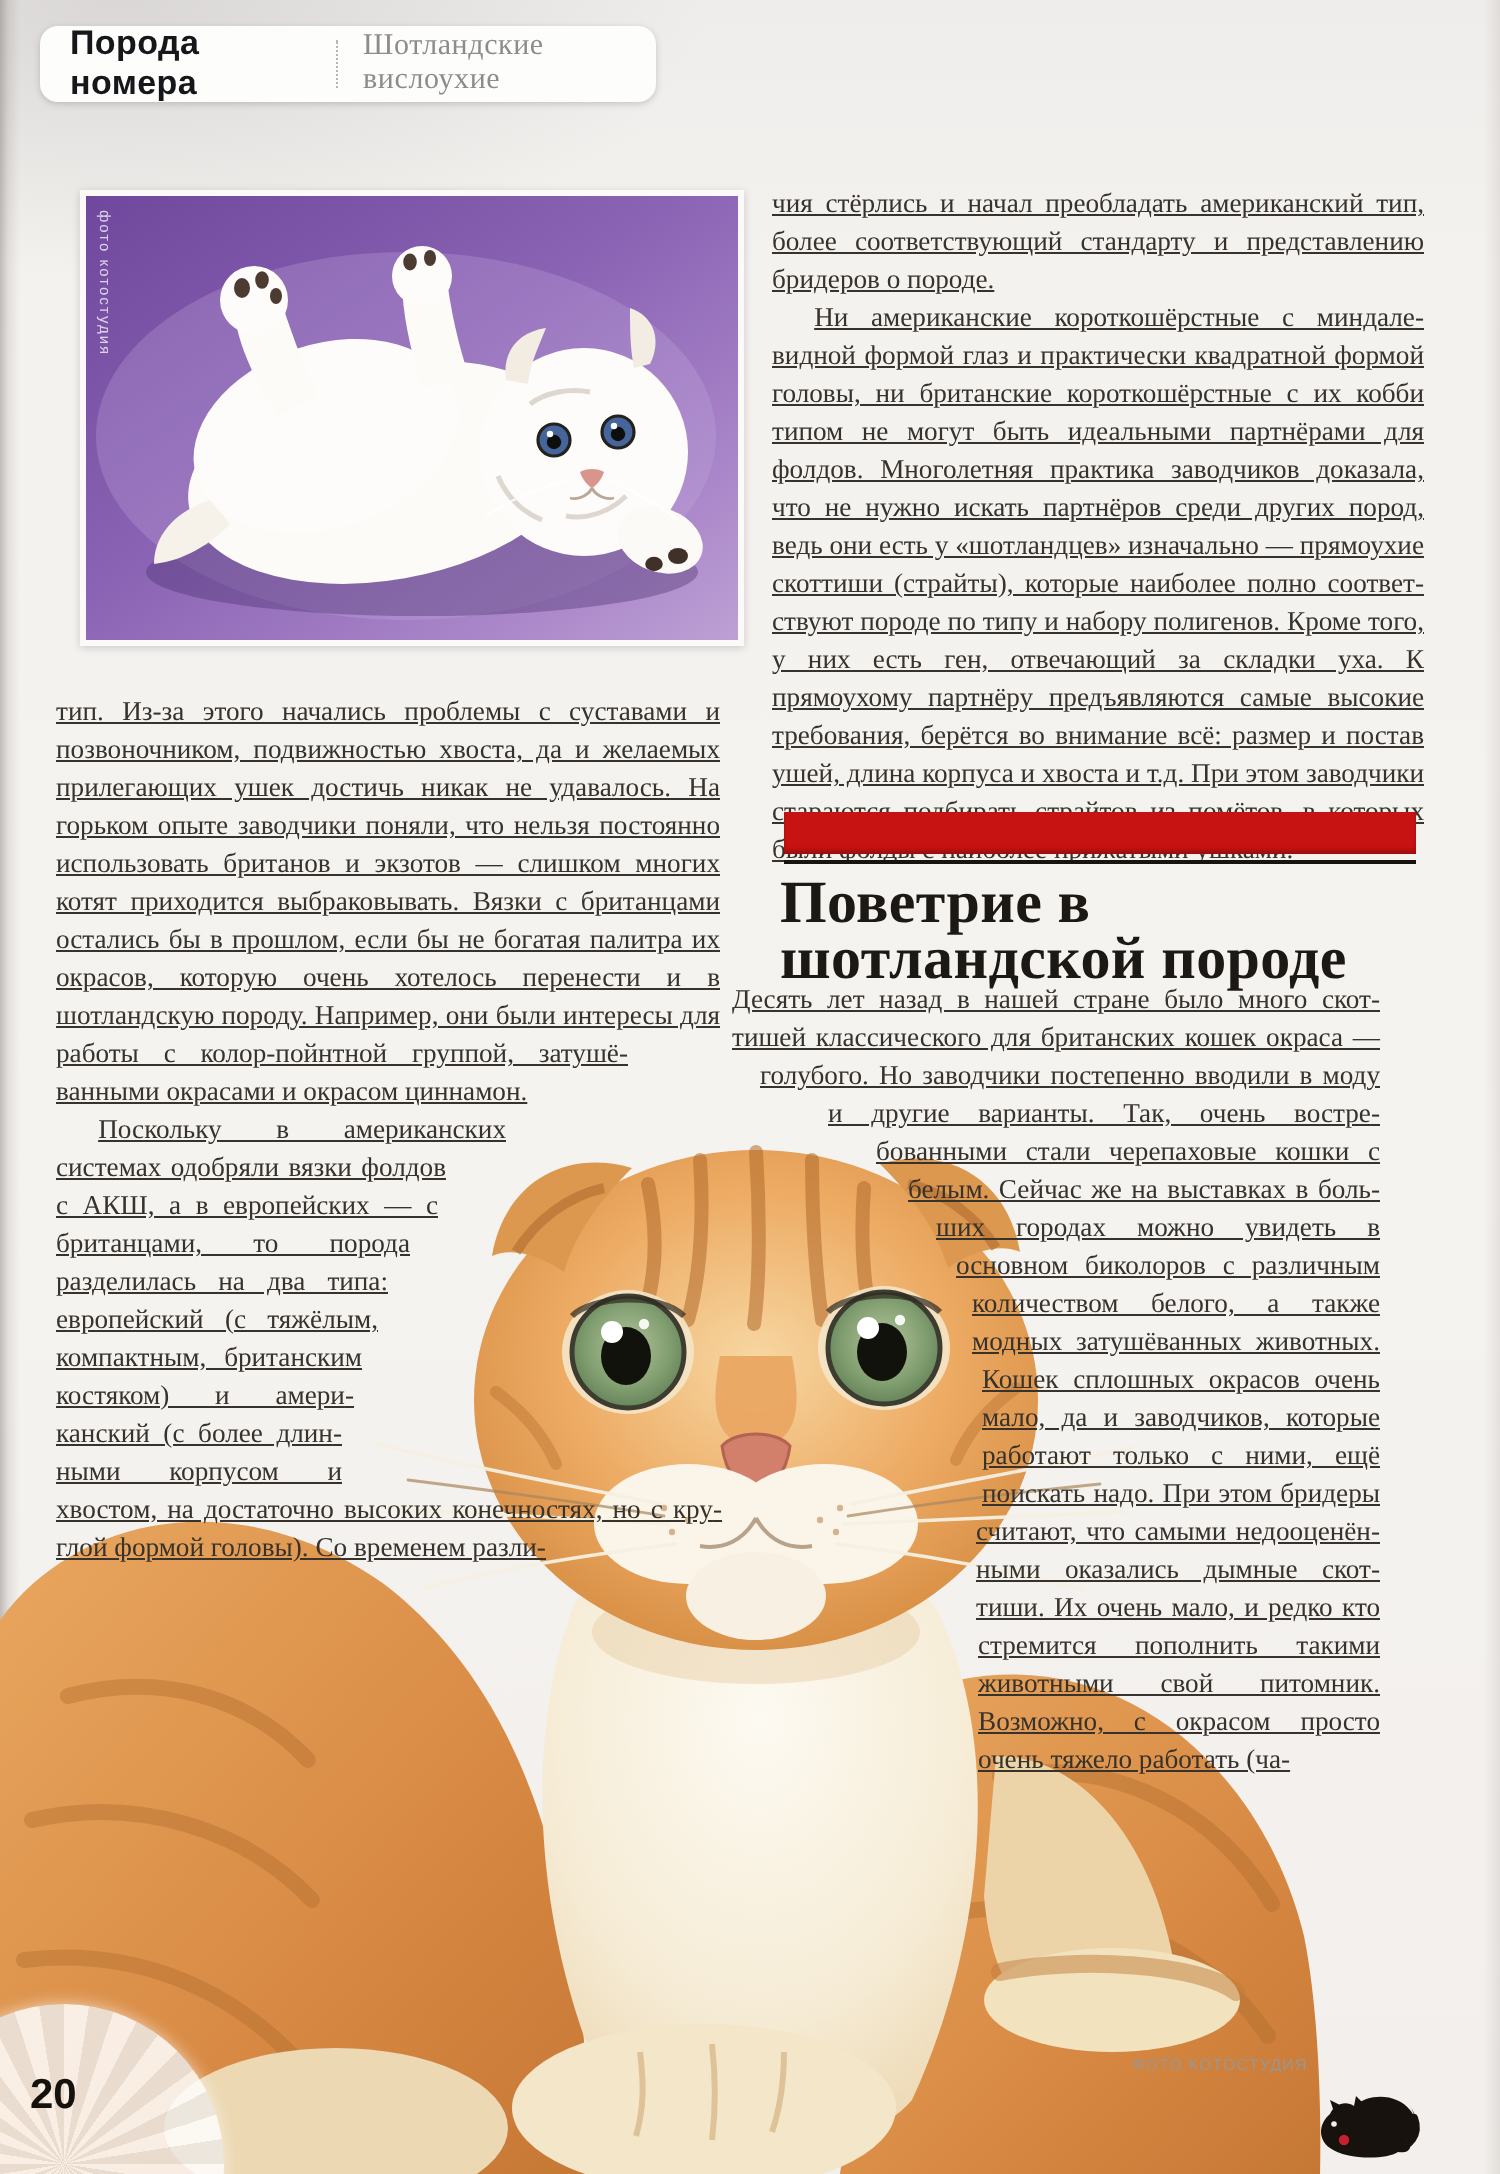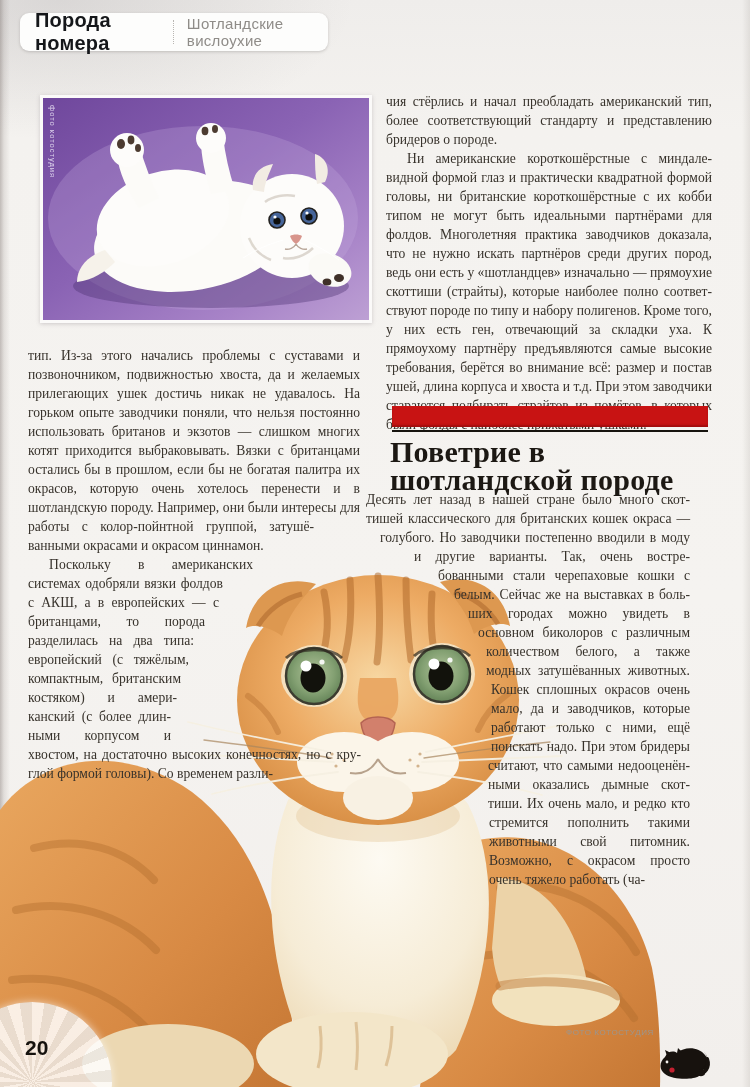--- a/index.html
+++ b/index.html
@@ -7,33 +7,33 @@
   .page{position:relative;width:750px;height:1087px;
         background:
           linear-gradient(90deg, rgba(60,45,40,.28) 0px, rgba(60,45,40,.10) 4px, rgba(0,0,0,0) 10px),
           linear-gradient(270deg, rgba(80,70,60,.10) 0px, rgba(0,0,0,0) 8px),
           radial-gradient(ellipse 420px 200px at 8% 0%, rgba(120,115,118,.18), rgba(0,0,0,0) 70%),
           linear-gradient(180deg,#efedeb 0%, #f4f2ef 12%, #f5f3f0 55%, #f2efec 100%);
         font-family:"Liberation Serif", serif; color:#37322b;}
   
   .tab{position:absolute;left:20px;top:13px;width:308px;height:38px;background:#fdfdfc;
        border-radius:9px;box-shadow:0 1px 3px rgba(80,75,70,.25);display:flex;align-items:center;}
-  .tab .sec{font-family:"Liberation Sans",sans-serif;font-weight:700;font-size:20px;color:#15171a;
+  .tab .sec{font-family:"Liberation Sans",sans-serif;font-weight:700;font-size:17px;color:#15171a;
             padding:0 13px 0 15px;letter-spacing:.2px;}
   .tab .div{width:0;height:24px;border-left:1px dotted #b9b6b2;}
-  .tab .topic{font-family:Liberation Sans, sans-serif;font-size:15px;color:#8f8c88;padding-left:13px;letter-spacing:.3px;}
+  .tab .topic{font-family:Liberation Serif, serif;font-size:15px;color:#8f8c88;padding-left:13px;letter-spacing:.3px;}
   
   .kitten{position:absolute;left:40px;top:95px;width:332px;height:228px;background:#8a63b4;
           border:3px solid #fbfaf9;box-sizing:border-box;box-shadow:0 1px 4px rgba(90,80,90,.25);}
   .kitten svg{display:block;width:100%;height:100%;}
   .kitten .vcredit{position:absolute;left:5px;top:7px;writing-mode:vertical-rl;
           font-family:"Liberation Sans",sans-serif;font-size:7.5px;letter-spacing:1px;
           color:#e3daf0;opacity:.95;}
   
-  .col{position:absolute;text-align:justify;font-size:13.6px;line-height:19px;}
+  .col{position:absolute;text-align:justify;font-size:13.6px;line-height:19px;text-decoration:underline;}
   .col p{margin:0;}
   .col p.ind{text-indent:1.55em;}
   .leftcol{left:28px;top:346px;width:333px;height:402px;}
   .rightcol{left:386px;top:92px;width:326px;height:300px;}
   .sectxt{left:364px;top:490px;width:326px;height:505px;}
   .st{float:left;clear:left;height:19px;}
   .sr{float:right;clear:right;height:19px;}
   
   .redbar{position:absolute;left:392px;top:406px;width:316px;height:21px;background:#c81313;
           box-shadow:inset 0 -2px 2px rgba(90,0,0,.35);}
@@ -41,21 +41,21 @@
   .h2{position:absolute;left:390px;top:438px;width:300px;font-weight:700;font-size:30px;
       line-height:28px;color:#1c1813;letter-spacing:.2px;}
   
   .bigcat{position:absolute;left:0;top:548px;width:662px;height:539px;}
   .catcredit{position:absolute;left:566px;top:1028px;font-family:"Liberation Sans",sans-serif;
              font-size:8px;letter-spacing:.6px;color:#9b968f;}
   
   .fan{position:absolute;left:-48px;top:1002px;width:160px;height:160px;border-radius:50%;
        background:repeating-conic-gradient(rgba(255,255,255,.85) 0 9deg, rgba(236,233,229,.85) 9deg 18deg);
        box-shadow:0 0 8px rgba(255,255,255,.6);}
-  .pagenum{position:absolute;left:25px;top:1036px;font-family:"Liberation Sans",sans-serif;
+  .pagenum{position:absolute;left:15px;top:1036px;font-family:"Liberation Sans",sans-serif;
            font-weight:700;font-size:21px;color:#15120e;}
   .logo{position:absolute;left:655px;top:1044px;width:58px;height:40px;}
 </style>
 </head>
 <body>
 
 <div class="page">
 
   <div class="tab">
     <span class="sec">Порода номера</span>

